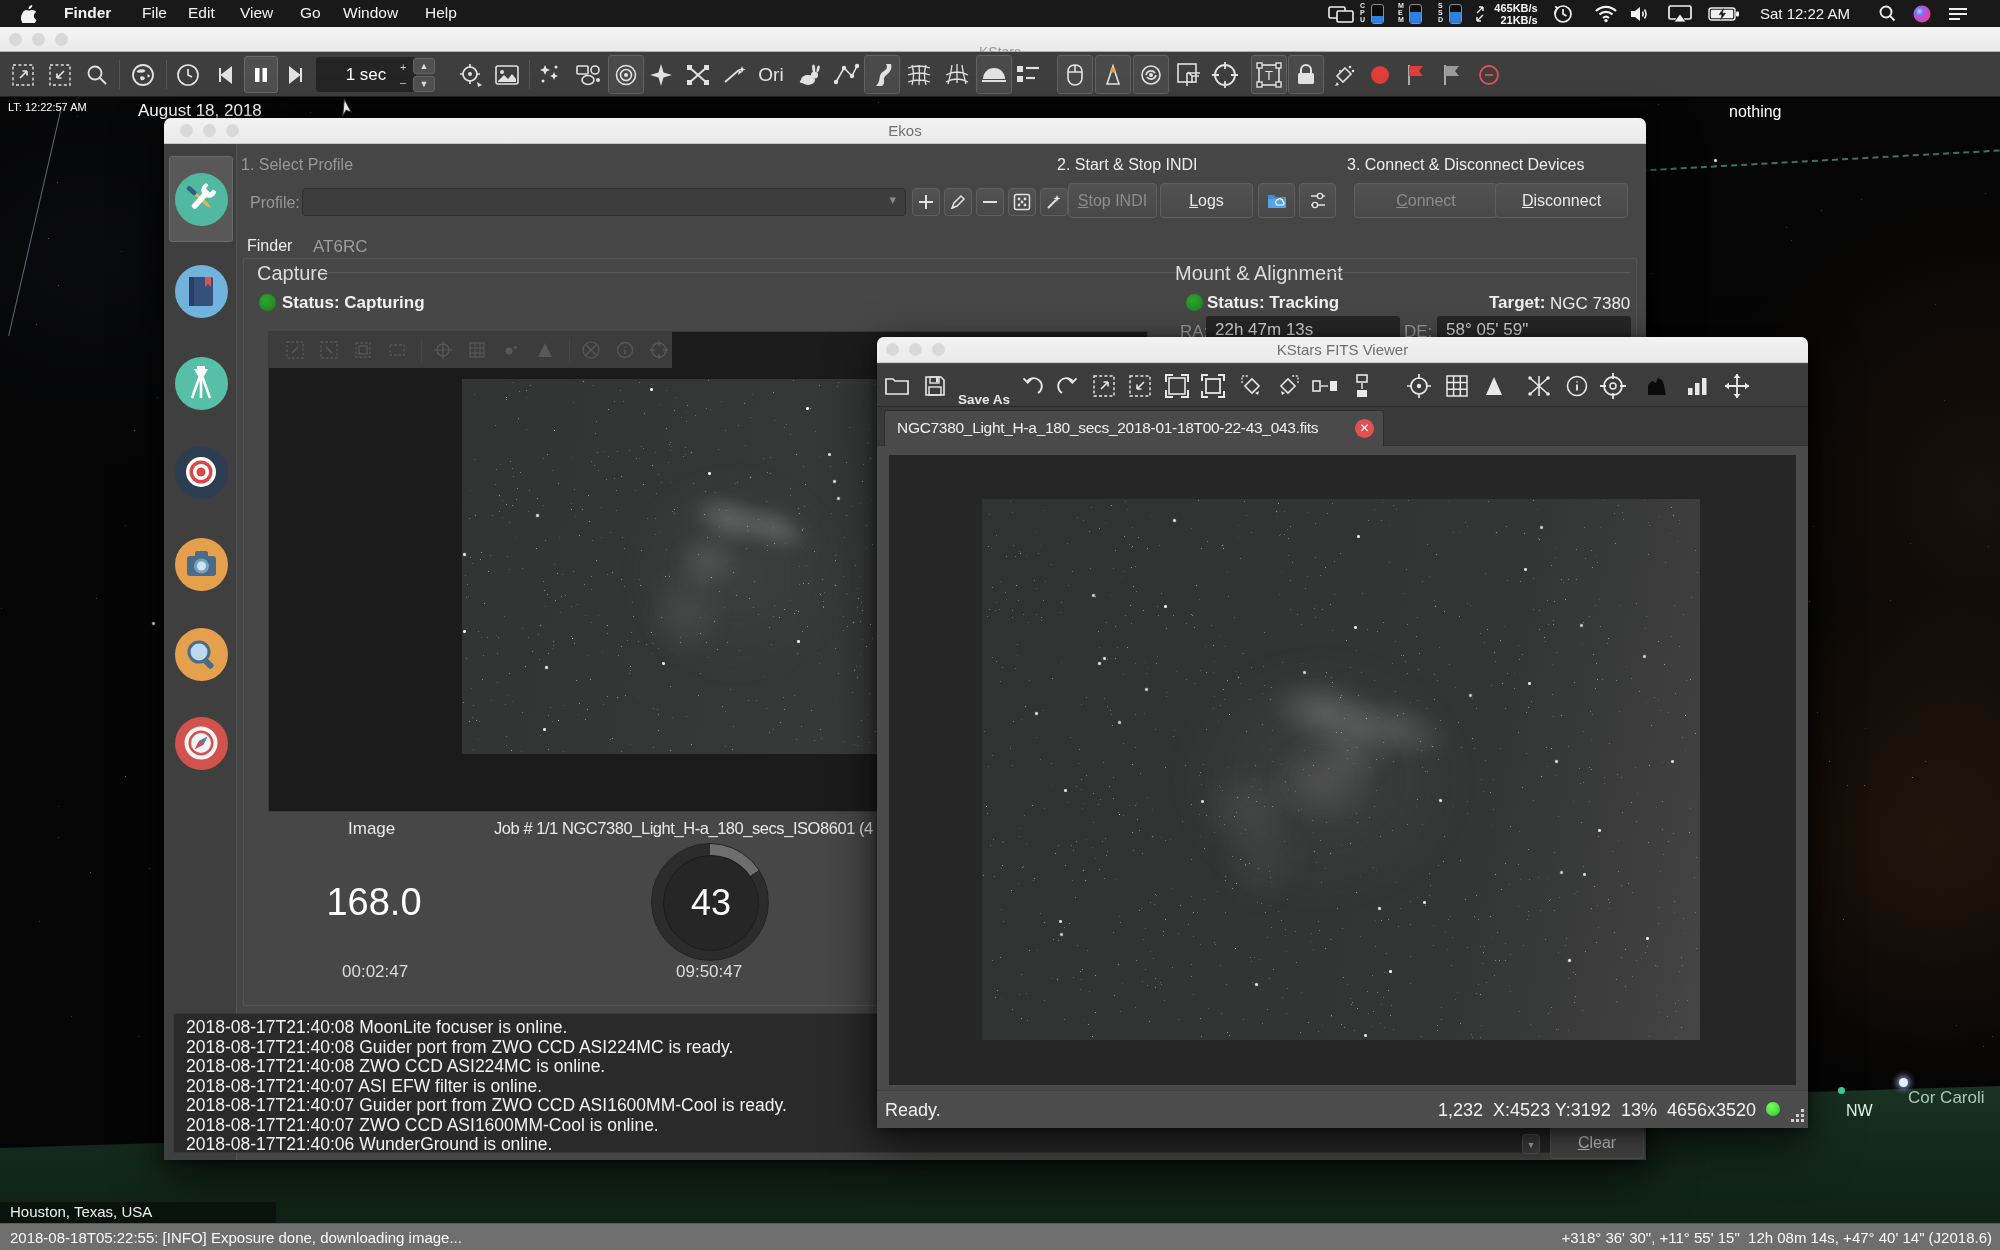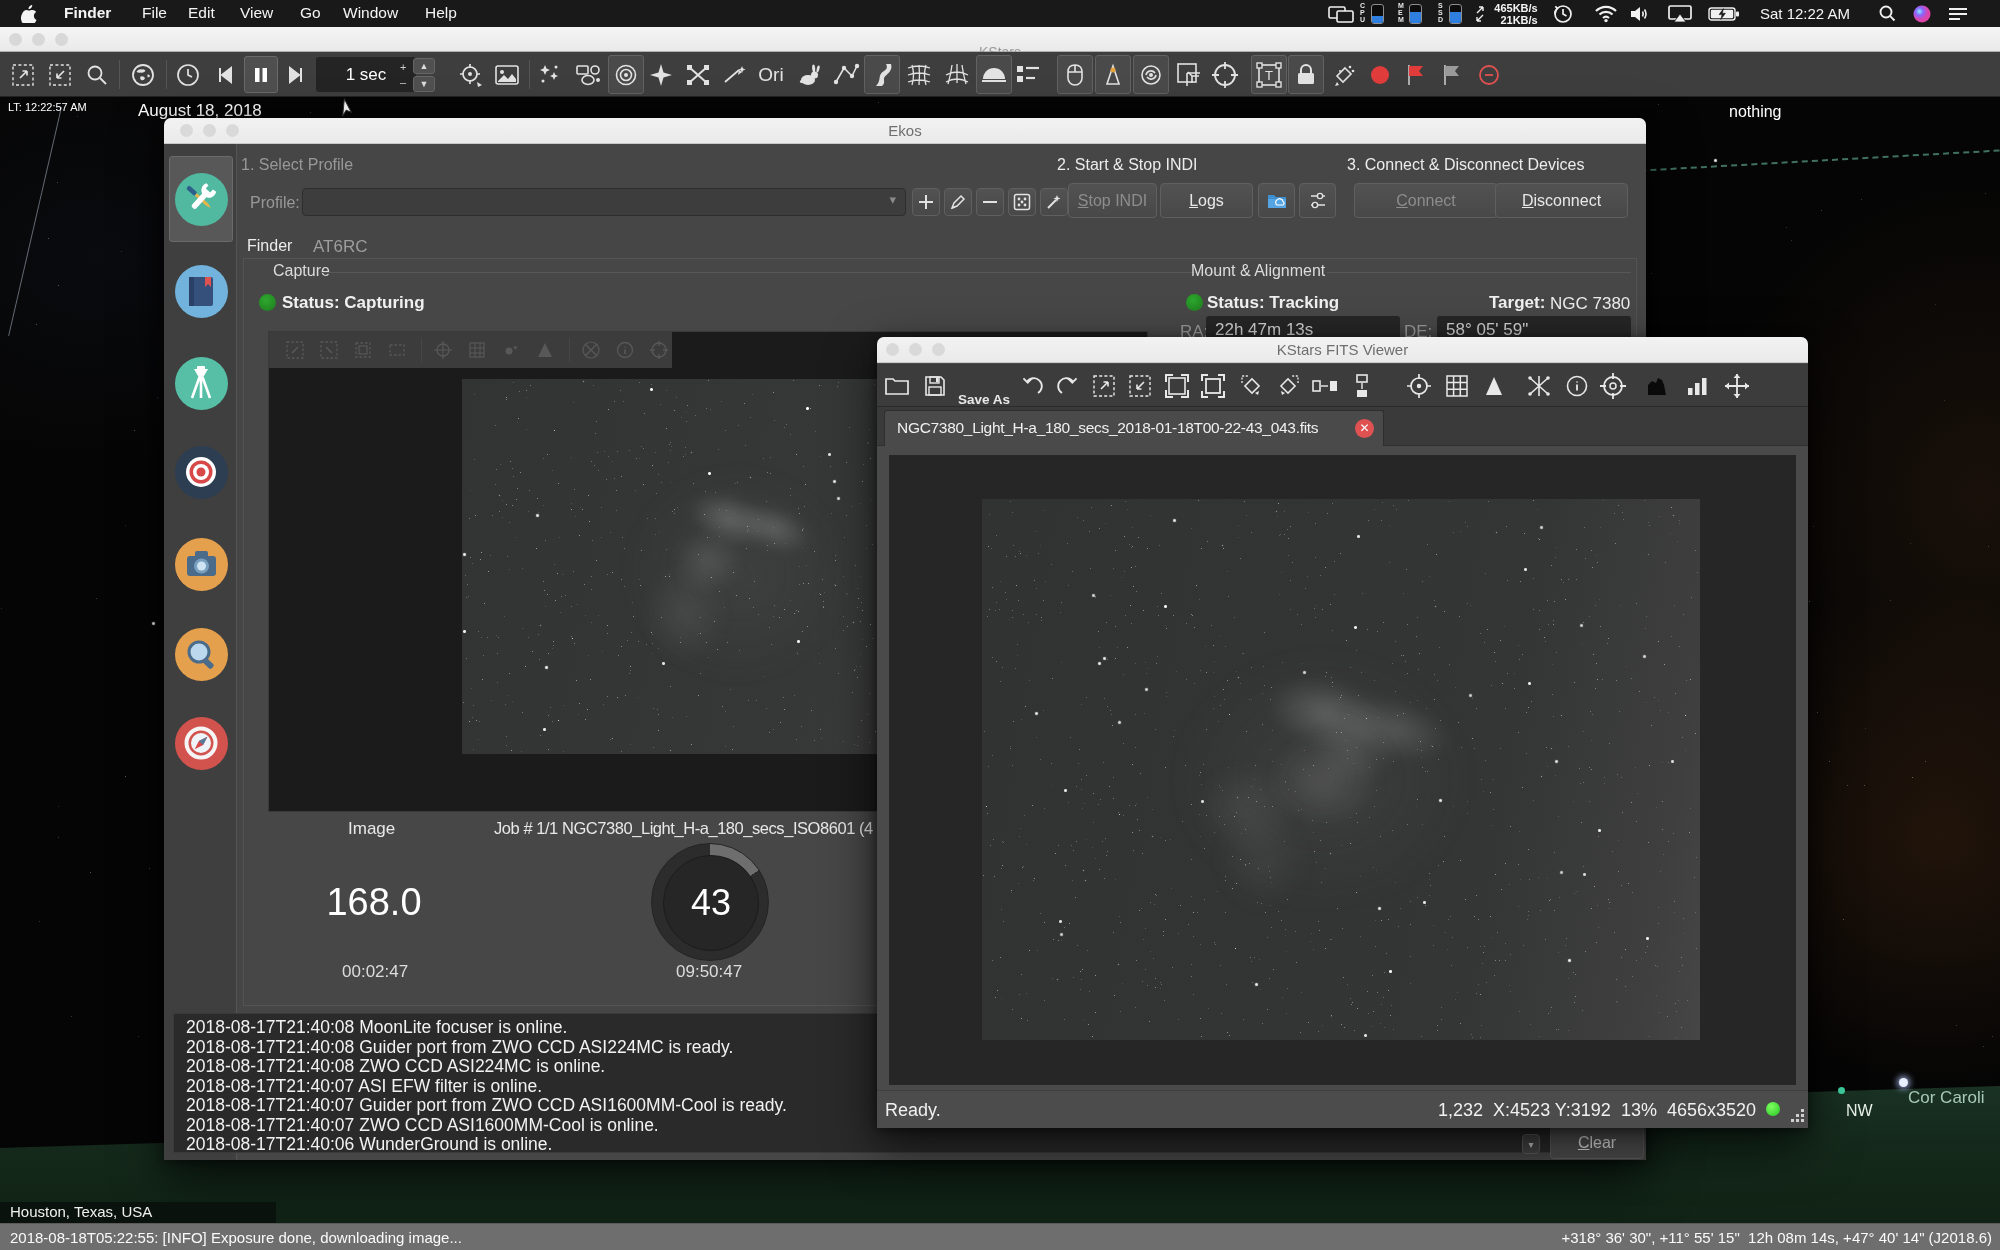--- a/index.html
+++ b/index.html
@@ -69,21 +69,21 @@
   
   .gtext { color:#989898; font-size:16px; }
   .wtext { color:#ececec; font-size:16px; }
   .btn { position:absolute; background:linear-gradient(#525252,#484848); border:1px solid #5f5f5f; border-radius:4px;
     color:#e8e8e8; font-size:16px; text-align:center; }
   .btn.dis { color:#8d8d8d; }
   .ibtn { position:absolute; background:linear-gradient(#525252,#484848); border:1px solid #5f5f5f; border-radius:4px;
     display:flex; align-items:center; justify-content:center; }
   .combo { position:absolute; background:#3d3d3d; border:1px solid #2e2e2e; border-radius:4px; color:#9d9d9d; }
   .field { position:absolute; background:#262626; border-radius:3px; color:#cfcfcf; font-size:17px; }
-  .grphdr { position:absolute; color:#dcdcdc; font-size:16px;margin-left:16px; }
+  .grphdr { position:absolute; color:#dcdcdc; font-size:20px; }
   .grpline { position:absolute; height:1px; background:#3c3c3c; border-bottom:1px solid #585858; }
   .statusline { position:absolute; color:#f0f0f0; font-weight:bold; font-size:17px; }
   .greendot { position:absolute; width:17px; height:17px; border-radius:50%;
      background:radial-gradient(circle at 40% 35%, #2ea82e, #1d7a1d); }
 
   
   #prevbox { position:absolute; left:24px; top:72px; width:880px; height:481px; background:#1b1b1b; border:1px solid #3a3a3a; }
   #prevtools { position:absolute; left:0px; top:0px; width:403px; height:36px; background:#3f3f3f; opacity:0.92; }
   #previmg { position:absolute; left:193px; top:47px; width:496px; height:375px; overflow:hidden; background:linear-gradient(100deg, #323333 0%, #363737 70%, #3e3e3e 94%, #454545 100%); }
   #prevstars { position:absolute; left:1px; top:1px; width:1px; height:1px; border-radius:50%; box-shadow:84px 214px 0px 0px rgba(255,255,255,0.55),144px 245px 0px 0px rgba(255,255,255,0.63),243px 262px 0px 0px rgba(255,255,255,0.50),120px 1px 1px 0px rgba(255,255,255,0.93),74px 118px 0px 0px rgba(255,255,255,0.58),21px 223px 0px 0px rgba(255,255,255,0.60),394px 208px 0px 0px rgba(255,255,255,0.25),489px 168px 0px 0px rgba(255,255,255,0.58),59px 332px 0px 0px rgba(255,255,255,0.42),11px 79px 0px 0px rgba(255,255,255,0.28),63px 10px 0px 0px rgba(255,255,255,0.51),372px 175px 0px 0px rgba(255,255,255,0.31),95px 340px 0px 0px rgba(255,255,255,1.00),399px 101px 0px 0px rgba(255,255,255,0.64),457px 336px 0px 0px rgba(255,255,255,0.62),459px 297px 0px 0px rgba(255,255,255,0.27),62px 286px 0px 0px rgba(255,255,255,0.65),198px 102px 0px 0px rgba(255,255,255,0.31),454px 274px 0px 0px rgba(255,255,255,0.42),488px 231px 0px 0px rgba(255,255,255,0.39),248px 197px 0px 0px rgba(255,255,255,0.65),47px 81px 0px 0px rgba(255,255,255,0.48),1px 251px 0px 1px rgba(255,255,255,0.93),311px 163px 0px 0px rgba(255,255,255,0.55),57px 92px 0px 0px rgba(255,255,255,0.55),178px 170px 0px 0px rgba(255,255,255,0.53),476px 156px 0px 0px rgba(255,255,255,0.32),33px 89px 0px 0px rgba(255,255,255,0.42),81px 349px 0px 1px rgba(255,255,255,0.91),469px 83px 0px 0px rgba(255,255,255,0.53),7px 177px 0px 0px rgba(255,255,255,0.42),341px 126px 0px 0px rgba(255,255,255,0.36),83px 287px 1px 1px rgba(255,255,255,0.98),247px 29px 0px 0px rgba(255,255,255,0.26),436px 132px 0px 0px rgba(255,255,255,0.25),214px 127px 0px 0px rgba(255,255,255,0.27),445px 173px 0px 0px rgba(255,255,255,0.31),77px 245px 1px 0px rgba(255,255,255,0.82),487px 108px 0px 0px rgba(255,255,255,0.42),407px 78px 0px 0px rgba(255,255,255,0.53),395px 218px 0px 0px rgba(255,255,255,0.66),244px 157px 0px 0px rgba(255,255,255,0.53),141px 71px 0px 0px rgba(255,255,255,0.24),195px 350px 0px 0px rgba(255,255,255,0.59),12px 135px 0px 0px rgba(255,255,255,0.56),127px 299px 0px 0px rgba(255,255,255,0.58),207px 70px 0px 0px rgba(255,255,255,0.28),203px 48px 0px 0px rgba(255,255,255,0.56),228px 72px 1px 0px rgba(255,255,255,0.81),155px 275px 0px 0px rgba(255,255,255,0.43),252px 112px 0px 0px rgba(255,255,255,0.33),94px 193px 0px 0px rgba(255,255,255,0.61),281px 23px 0px 0px rgba(255,255,255,0.49),447px 29px 0px 0px rgba(255,255,255,0.24),198px 237px 0px 0px rgba(255,255,255,0.43),391px 290px 0px 0px rgba(255,255,255,0.59),119px 129px 0px 0px rgba(255,255,255,0.54),160px 21px 0px 0px rgba(255,255,255,0.31),158px 371px 0px 0px rgba(255,255,255,0.38),418px 257px 0px 0px rgba(255,255,255,0.48),485px 293px 0px 1px rgba(255,255,255,0.93),304px 165px 0px 0px rgba(255,255,255,0.39),149px 358px 0px 0px rgba(255,255,255,0.62),287px 97px 1px 0px rgba(255,255,255,0.99),181px 33px 0px 0px rgba(255,255,255,0.44),55px 38px 0px 0px rgba(255,255,255,0.55),416px 229px 0px 0px rgba(255,255,255,0.24),348px 330px 0px 0px rgba(255,255,255,0.47),264px 262px 0px 0px rgba(255,255,255,0.44),36px 115px 1px 0px rgba(255,255,255,0.95),126px 141px 0px 0px rgba(255,255,255,0.64),207px 370px 0px 0px rgba(255,255,255,0.64),121px 204px 0px 0px rgba(255,255,255,0.48),116px 323px 0px 0px rgba(255,255,255,0.56),43px 19px 0px 0px rgba(255,255,255,0.48),190px 367px 0px 0px rgba(255,255,255,0.34),399px 230px 0px 0px rgba(255,255,255,0.62),317px 342px 0px 0px rgba(255,255,255,0.54),357px 349px 0px 0px rgba(255,255,255,0.47),469px 255px 0px 0px rgba(255,255,255,0.54),195px 268px 0px 0px rgba(255,255,255,0.24),82px 160px 0px 0px rgba(255,255,255,0.43),366px 74px 0px 1px rgba(255,255,255,0.83),154px 317px 0px 0px rgba(255,255,255,0.61),380px 236px 0px 0px rgba(255,255,255,0.32),360px 221px 0px 0px rgba(255,255,255,0.40),190px 328px 0px 0px rgba(255,255,255,0.33),133px 41px 0px 0px rgba(255,255,255,0.40),263px 130px 0px 0px rgba(255,255,255,0.31),460px 348px 0px 0px rgba(255,255,255,0.35),306px 352px 0px 0px rgba(255,255,255,0.42),80px 201px 0px 0px rgba(255,255,255,0.45),235px 315px 0px 0px rgba(255,255,255,0.57),89px 341px 0px 0px rgba(255,255,255,0.37),50px 96px 0px 0px rgba(255,255,255,0.34),17px 179px 0px 0px rgba(255,255,255,0.59),188px 9px 0px 1px rgba(255,255,255,0.93),311px 225px 0px 0px rgba(255,255,255,0.35),3px 278px 0px 0px rgba(255,255,255,0.39),97px 232px 0px 0px rgba(255,255,255,0.24),189px 85px 0px 0px rgba(255,255,255,0.63),466px 221px 0px 0px rgba(255,255,255,0.26),158px 96px 0px 0px rgba(255,255,255,0.51),125px 115px 0px 0px rgba(255,255,255,0.65),431px 299px 0px 0px rgba(255,255,255,0.63),9px 337px 0px 0px rgba(255,255,255,0.27),223px 336px 0px 0px rgba(255,255,255,0.26),254px 269px 0px 0px rgba(255,255,255,0.55),251px 241px 0px 0px rgba(255,255,255,0.57),173px 78px 0px 0px rgba(255,255,255,0.41),147px 152px 0px 0px rgba(255,255,255,0.24),455px 36px 0px 0px rgba(255,255,255,0.33),262px 50px 0px 0px rgba(255,255,255,0.33),184px 138px 0px 0px rgba(255,255,255,0.31),19px 299px 0px 0px rgba(255,255,255,0.58),404px 334px 0px 0px rgba(255,255,255,0.25),53px 119px 0px 0px rgba(255,255,255,0.50),128px 209px 0px 0px rgba(255,255,255,0.33),372px 268px 0px 0px rgba(255,255,255,0.40),423px 112px 0px 0px rgba(255,255,255,0.25),372px 180px 0px 0px rgba(255,255,255,0.55),321px 329px 0px 0px rgba(255,255,255,0.59),188px 252px 0px 0px rgba(255,255,255,0.67),435px 226px 0px 0px rgba(255,255,255,0.37),347px 28px 0px 0px rgba(255,255,255,0.62),331px 315px 0px 0px rgba(255,255,255,0.29),158px 199px 0px 0px rgba(255,255,255,0.47),479px 356px 0px 0px rgba(255,255,255,0.24),467px 180px 0px 0px rgba(255,255,255,0.36),310px 12px 0px 0px rgba(255,255,255,0.56),383px 82px 0px 0px rgba(255,255,255,0.50),256px 211px 0px 0px rgba(255,255,255,0.49),284px 146px 0px 0px rgba(255,255,255,0.60),392px 185px 0px 0px rgba(255,255,255,0.35),207px 306px 0px 0px rgba(255,255,255,0.51),343px 185px 0px 0px rgba(255,255,255,0.25),466px 216px 0px 0px rgba(255,255,255,0.61),13px 340px 0px 0px rgba(255,255,255,0.60),54px 108px 0px 0px rgba(255,255,255,0.49),189px 263px 0px 0px rgba(255,255,255,0.31),122px 339px 0px 0px rgba(255,255,255,0.56),237px 253px 0px 0px rgba(255,255,255,0.56),108px 129px 0px 0px rgba(255,255,255,0.65),193px 113px 0px 0px rgba(255,255,255,0.36),20px 275px 0px 0px rgba(255,255,255,0.34),18px 172px 0px 0px rgba(255,255,255,0.64),154px 71px 0px 0px rgba(255,255,255,0.31),192px 72px 0px 0px rgba(255,255,255,0.24),398px 340px 0px 0px rgba(255,255,255,0.38),295px 234px 0px 0px rgba(255,255,255,0.35),445px 283px 0px 0px rgba(255,255,255,0.47),344px 28px 0px 1px rgba(255,255,255,0.99),170px 236px 0px 0px rgba(255,255,255,0.52),321px 229px 0px 0px rgba(255,255,255,0.58),36px 131px 0px 0px rgba(255,255,255,0.42),335px 128px 0px 0px rgba(255,255,255,0.46),405px 63px 0px 0px rgba(255,255,255,0.33),304px 170px 0px 0px rgba(255,255,255,0.27),381px 157px 0px 0px rgba(255,255,255,0.30),74px 135px 1px 1px rgba(255,255,255,0.94),111px 263px 0px 0px rgba(255,255,255,0.48),394px 365px 0px 0px rgba(255,255,255,0.25),351px 171px 0px 0px rgba(255,255,255,0.49),188px 4px 0px 0px rgba(255,255,255,0.31),145px 29px 0px 0px rgba(255,255,255,0.65),211px 30px 0px 0px rgba(255,255,255,0.54),335px 261px 0px 1px rgba(255,255,255,0.96),360px 227px 0px 0px rgba(255,255,255,0.50),492px 280px 0px 0px rgba(255,255,255,0.55),10px 325px 0px 0px rgba(255,255,255,0.31),177px 205px 0px 0px rgba(255,255,255,0.55),331px 233px 0px 0px rgba(255,255,255,0.53),114px 224px 0px 0px rgba(255,255,255,0.24),436px 329px 0px 0px rgba(255,255,255,0.65),113px 300px 0px 0px rgba(255,255,255,0.61),44px 176px 0px 0px rgba(255,255,255,0.32),6px 138px 0px 0px rgba(255,255,255,0.40),153px 110px 0px 0px rgba(255,255,255,0.46),95px 103px 0px 0px rgba(255,255,255,0.55),80px 78px 0px 0px rgba(255,255,255,0.29),85px 273px 0px 0px rgba(255,255,255,0.55),207px 62px 0px 0px rgba(255,255,255,0.34),358px 358px 0px 0px rgba(255,255,255,0.24),43px 124px 0px 0px rgba(255,255,255,0.52),49px 125px 0px 0px rgba(255,255,255,0.52),403px 266px 0px 0px rgba(255,255,255,0.64),4px 204px 0px 0px rgba(255,255,255,0.39),412px 351px 0px 0px rgba(255,255,255,0.63),213px 17px 0px 0px rgba(255,255,255,0.25),456px 206px 0px 0px rgba(255,255,255,0.53),246px 93px 0px 1px rgba(255,255,255,0.94),397px 241px 0px 0px rgba(255,255,255,0.50),422px 83px 0px 0px rgba(255,255,255,0.42),339px 251px 0px 0px rgba(255,255,255,0.43),469px 150px 0px 1px rgba(255,255,255,0.85),166px 70px 0px 0px rgba(255,255,255,0.31),159px 157px 0px 0px rgba(255,255,255,0.37),338px 346px 0px 0px rgba(255,255,255,0.35),25px 191px 0px 0px rgba(255,255,255,0.65),217px 262px 0px 0px rgba(255,255,255,0.55),242px 111px 0px 0px rgba(255,255,255,0.42),371px 101px 1px 1px rgba(255,255,255,0.94),169px 222px 0px 0px rgba(255,255,255,0.24),217px 257px 0px 0px rgba(255,255,255,0.25),111px 109px 0px 0px rgba(255,255,255,0.40),6px 341px 0px 0px rgba(255,255,255,0.66),333px 230px 0px 0px rgba(255,255,255,0.41),270px 192px 0px 0px rgba(255,255,255,0.58),304px 92px 0px 0px rgba(255,255,255,0.47),73px 168px 0px 0px rgba(255,255,255,0.66),333px 74px 0px 0px rgba(255,255,255,0.61),395px 356px 0px 0px rgba(255,255,255,0.27),450px 29px 0px 0px rgba(255,255,255,0.38),167px 286px 0px 0px rgba(255,255,255,0.63),85px 369px 0px 0px rgba(255,255,255,0.55),295px 139px 0px 0px rgba(255,255,255,0.34),406px 313px 0px 0px rgba(255,255,255,0.35),404px 62px 0px 0px rgba(255,255,255,0.34),421px 193px 0px 0px rgba(255,255,255,0.48),333px 359px 0px 0px rgba(255,255,255,0.34),85px 335px 0px 0px rgba(255,255,255,0.42),339px 150px 0px 0px rgba(255,255,255,0.49),197px 24px 0px 0px rgba(255,255,255,0.24),386px 47px 0px 0px rgba(255,255,255,0.29),390px 242px 1px 0px rgba(255,255,255,0.94),90px 261px 0px 0px rgba(255,255,255,0.56),228px 364px 0px 0px rgba(255,255,255,0.62),200px 283px 0px 1px rgba(255,255,255,0.87),209px 131px 0px 0px rgba(255,255,255,0.39),451px 359px 0px 0px rgba(255,255,255,0.41),69px 271px 0px 0px rgba(255,255,255,0.55),180px 104px 0px 0px rgba(255,255,255,0.64),46px 142px 0px 0px rgba(255,255,255,0.31),1px 174px 1px 1px rgba(255,255,255,0.98),109px 258px 0px 0px rgba(255,255,255,0.98),166px 293px 0px 0px rgba(255,255,255,0.35),434px 65px 0px 0px rgba(255,255,255,0.55),367px 86px 0px 0px rgba(255,255,255,0.33),49px 88px 0px 0px rgba(255,255,255,0.39),211px 129px 0px 0px rgba(255,255,255,0.60),202px 196px 0px 0px rgba(255,255,255,0.66),151px 21px 0px 0px rgba(255,255,255,0.40),116px 155px 0px 0px rgba(255,255,255,0.62),447px 96px 0px 0px rgba(255,255,255,0.27),316px 237px 0px 0px rgba(255,255,255,0.58),478px 93px 0px 0px rgba(255,255,255,0.54),224px 25px 0px 0px rgba(255,255,255,0.48),43px 365px 0px 0px rgba(255,255,255,0.32),418px 280px 0px 0px rgba(255,255,255,0.54),411px 4px 0px 0px rgba(255,255,255,0.25),158px 266px 0px 0px rgba(255,255,255,0.55),0px 322px 0px 0px rgba(255,255,255,0.45),46px 293px 0px 0px rgba(255,255,255,0.54),442px 203px 0px 0px rgba(255,255,255,0.48),383px 135px 0px 0px rgba(255,255,255,0.38),327px 115px 0px 0px rgba(255,255,255,0.31),81px 210px 0px 0px rgba(255,255,255,0.51),133px 180px 0px 0px rgba(255,255,255,0.61),59px 188px 0px 0px rgba(255,255,255,0.26),466px 40px 0px 0px rgba(255,255,255,0.35),235px 174px 0px 0px rgba(255,255,255,0.49),428px 123px 0px 0px rgba(255,255,255,0.47),143px 99px 0px 0px rgba(255,255,255,0.39),162px 315px 0px 0px rgba(255,255,255,0.47),273px 215px 0px 0px rgba(255,255,255,0.55),459px 135px 0px 0px rgba(255,255,255,0.32),276px 270px 0px 0px rgba(255,255,255,0.32),48px 370px 0px 0px rgba(255,255,255,0.65),384px 246px 0px 0px rgba(255,255,255,0.50),138px 127px 0px 0px rgba(255,255,255,0.28),443px 309px 0px 0px rgba(255,255,255,0.55),466px 59px 0px 0px rgba(255,255,255,0.52),32px 104px 0px 0px rgba(255,255,255,0.32),356px 5px 0px 0px rgba(255,255,255,0.51),259px 326px 0px 0px rgba(255,255,255,0.45),357px 214px 0px 0px rgba(255,255,255,0.66),345px 203px 0px 0px rgba(255,255,255,0.58),92px 220px 0px 0px rgba(255,255,255,0.59),149px 192px 0px 0px rgba(255,255,255,0.57),336px 133px 0px 0px rgba(255,255,255,0.55),340px 203px 0px 0px rgba(255,255,255,0.53),375px 118px 1px 1px rgba(255,255,255,0.87),491px 174px 0px 0px rgba(255,255,255,0.49),29px 135px 0px 0px rgba(255,255,255,0.35),442px 95px 0px 0px rgba(255,255,255,0.95),394px 297px 0px 0px rgba(255,255,255,0.53),269px 369px 0px 0px rgba(255,255,255,0.54),43px 17px 0px 0px rgba(255,255,255,0.66),344px 246px 0px 0px rgba(255,255,255,0.52),307px 93px 0px 0px rgba(255,255,255,0.43),192px 154px 0px 0px rgba(255,255,255,0.25),84px 74px 0px 0px rgba(255,255,255,0.53),194px 329px 0px 0px rgba(255,255,255,0.32),206px 196px 0px 0px rgba(255,255,255,0.57),342px 104px 0px 0px rgba(255,255,255,0.65),91px 50px 0px 0px rgba(255,255,255,0.87),195px 334px 0px 0px rgba(255,255,255,0.44),407px 244px 0px 0px rgba(255,255,255,0.64),372px 205px 1px 0px rgba(255,255,255,0.98),183px 264px 0px 0px rgba(255,255,255,0.39),431px 51px 0px 0px rgba(255,255,255,0.44),335px 231px 0px 0px rgba(255,255,255,0.62),144px 316px 0px 0px rgba(255,255,255,0.44),124px 329px 0px 0px rgba(255,255,255,0.62),406px 362px 0px 0px rgba(255,255,255,0.35),241px 134px 0px 0px rgba(255,255,255,0.63),286px 218px 0px 0px rgba(255,255,255,0.60),398px 222px 0px 0px rgba(255,255,255,0.40),455px 97px 0px 0px rgba(255,255,255,0.65),403px 145px 0px 0px rgba(255,255,255,0.38); }

